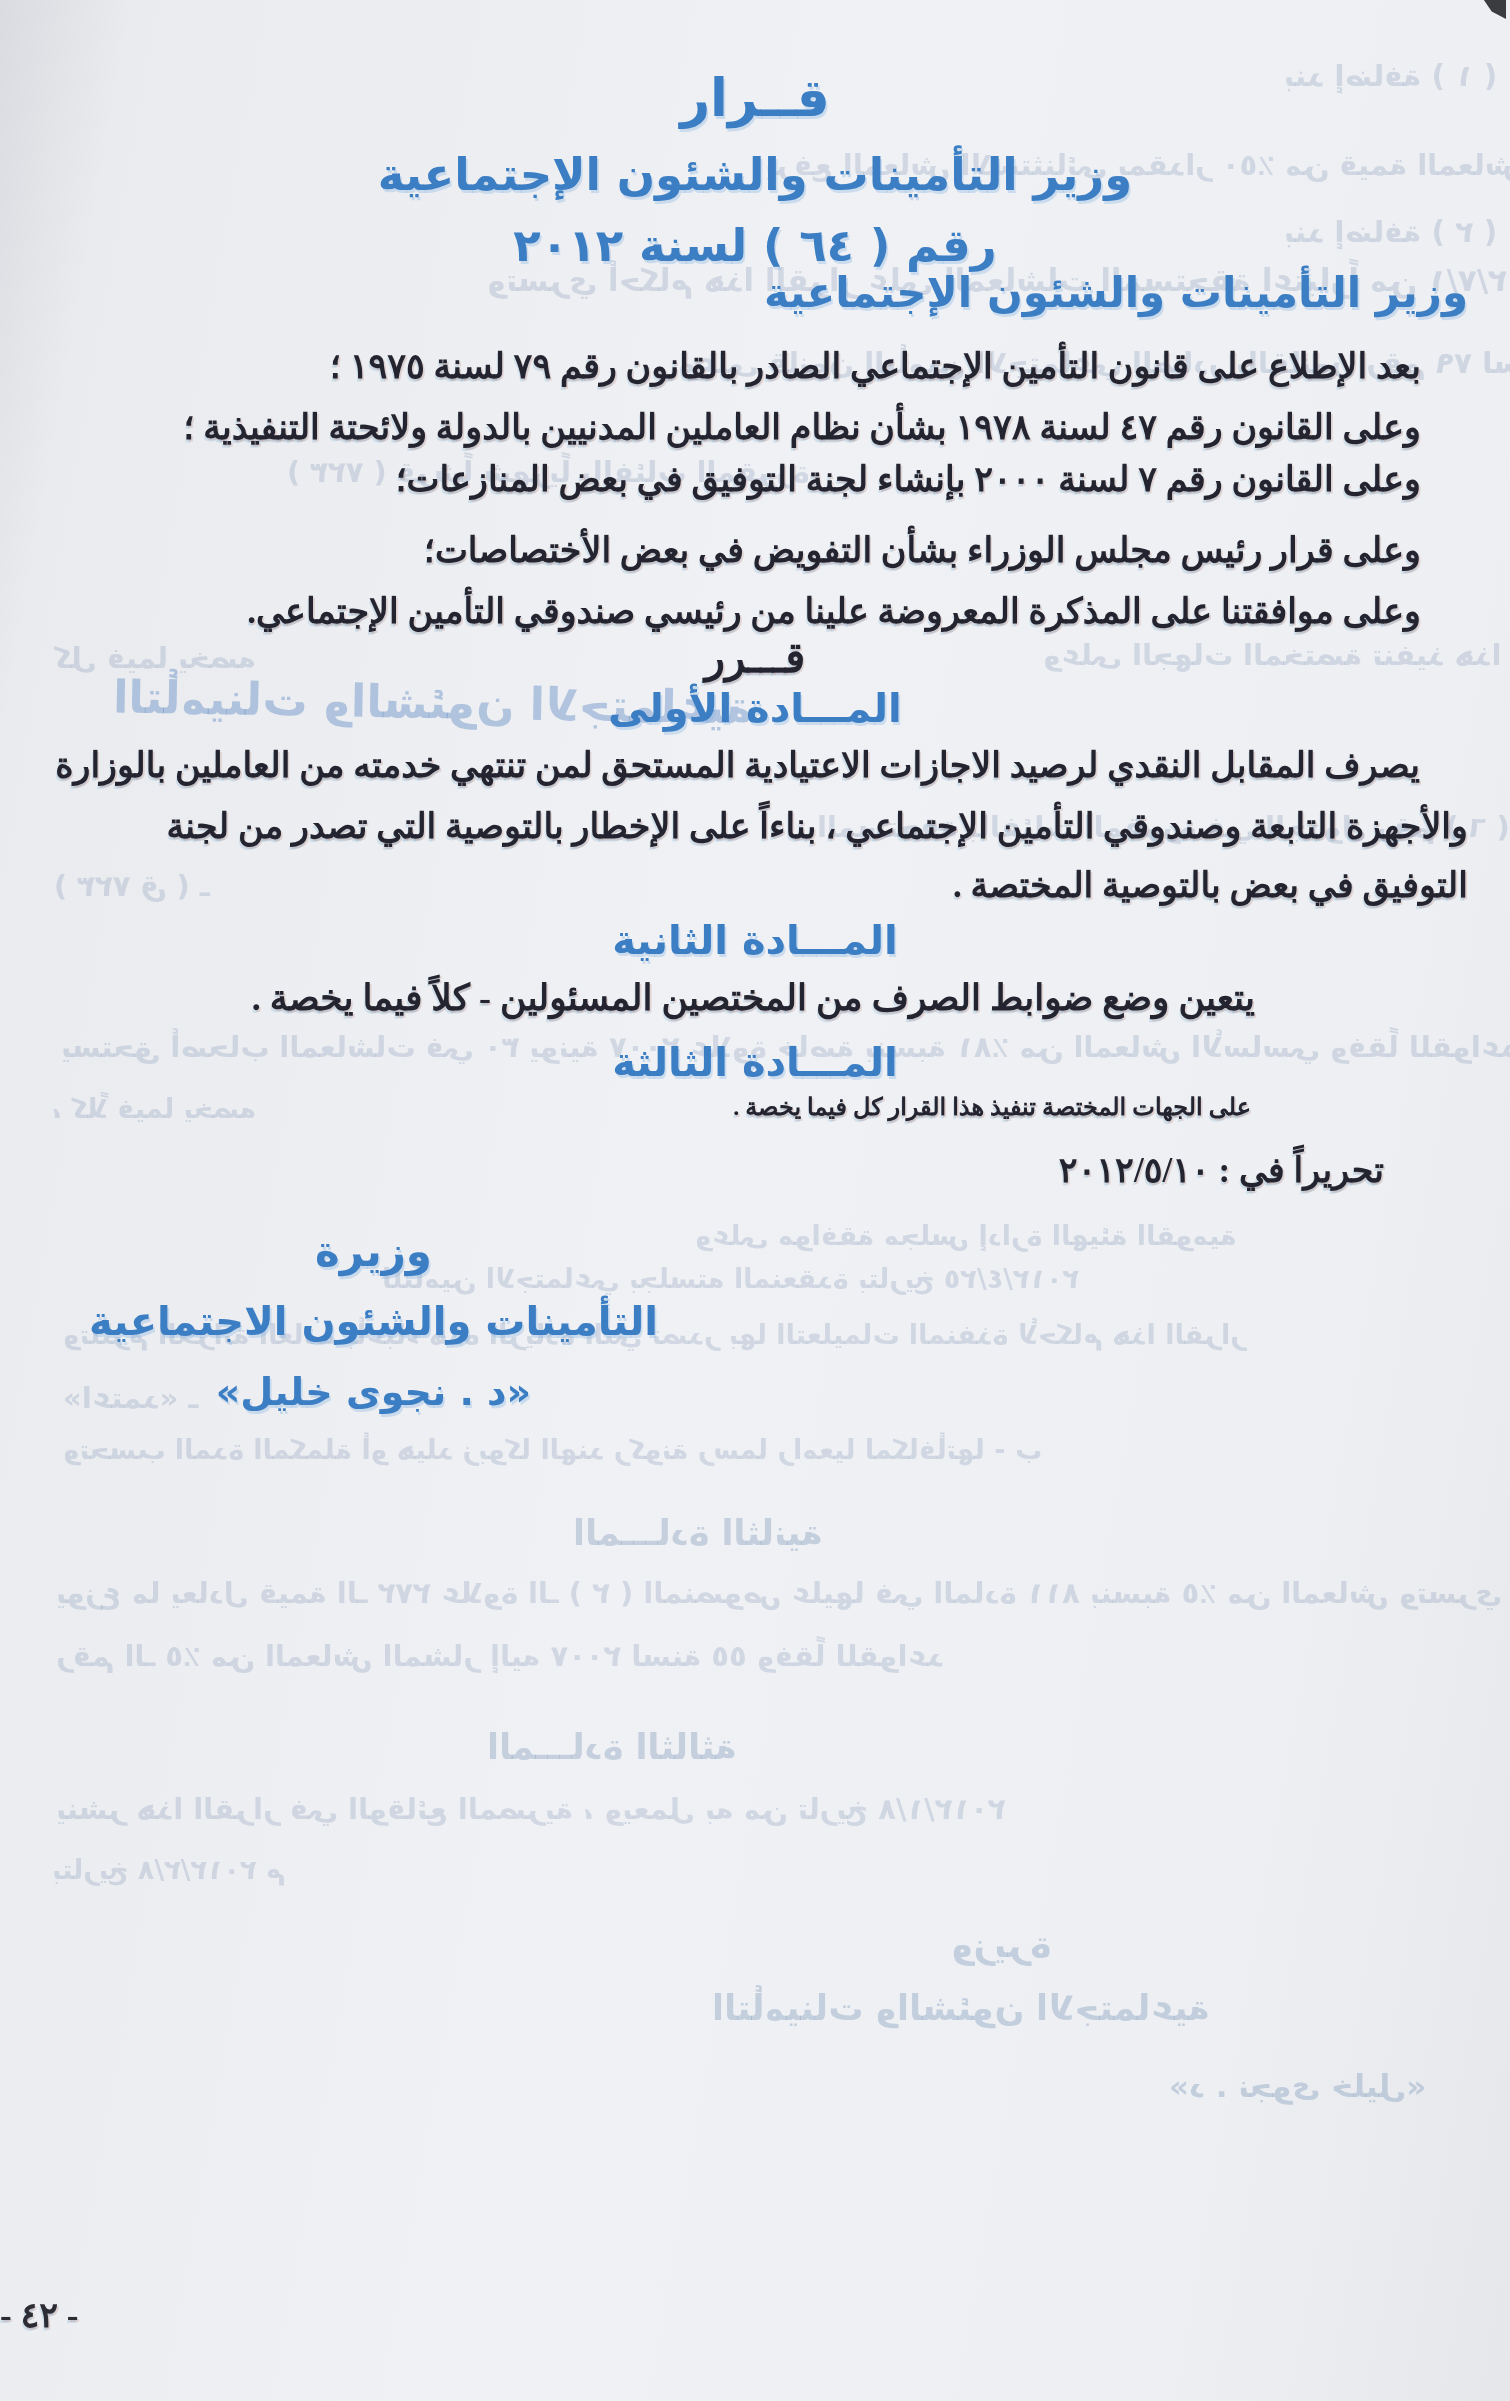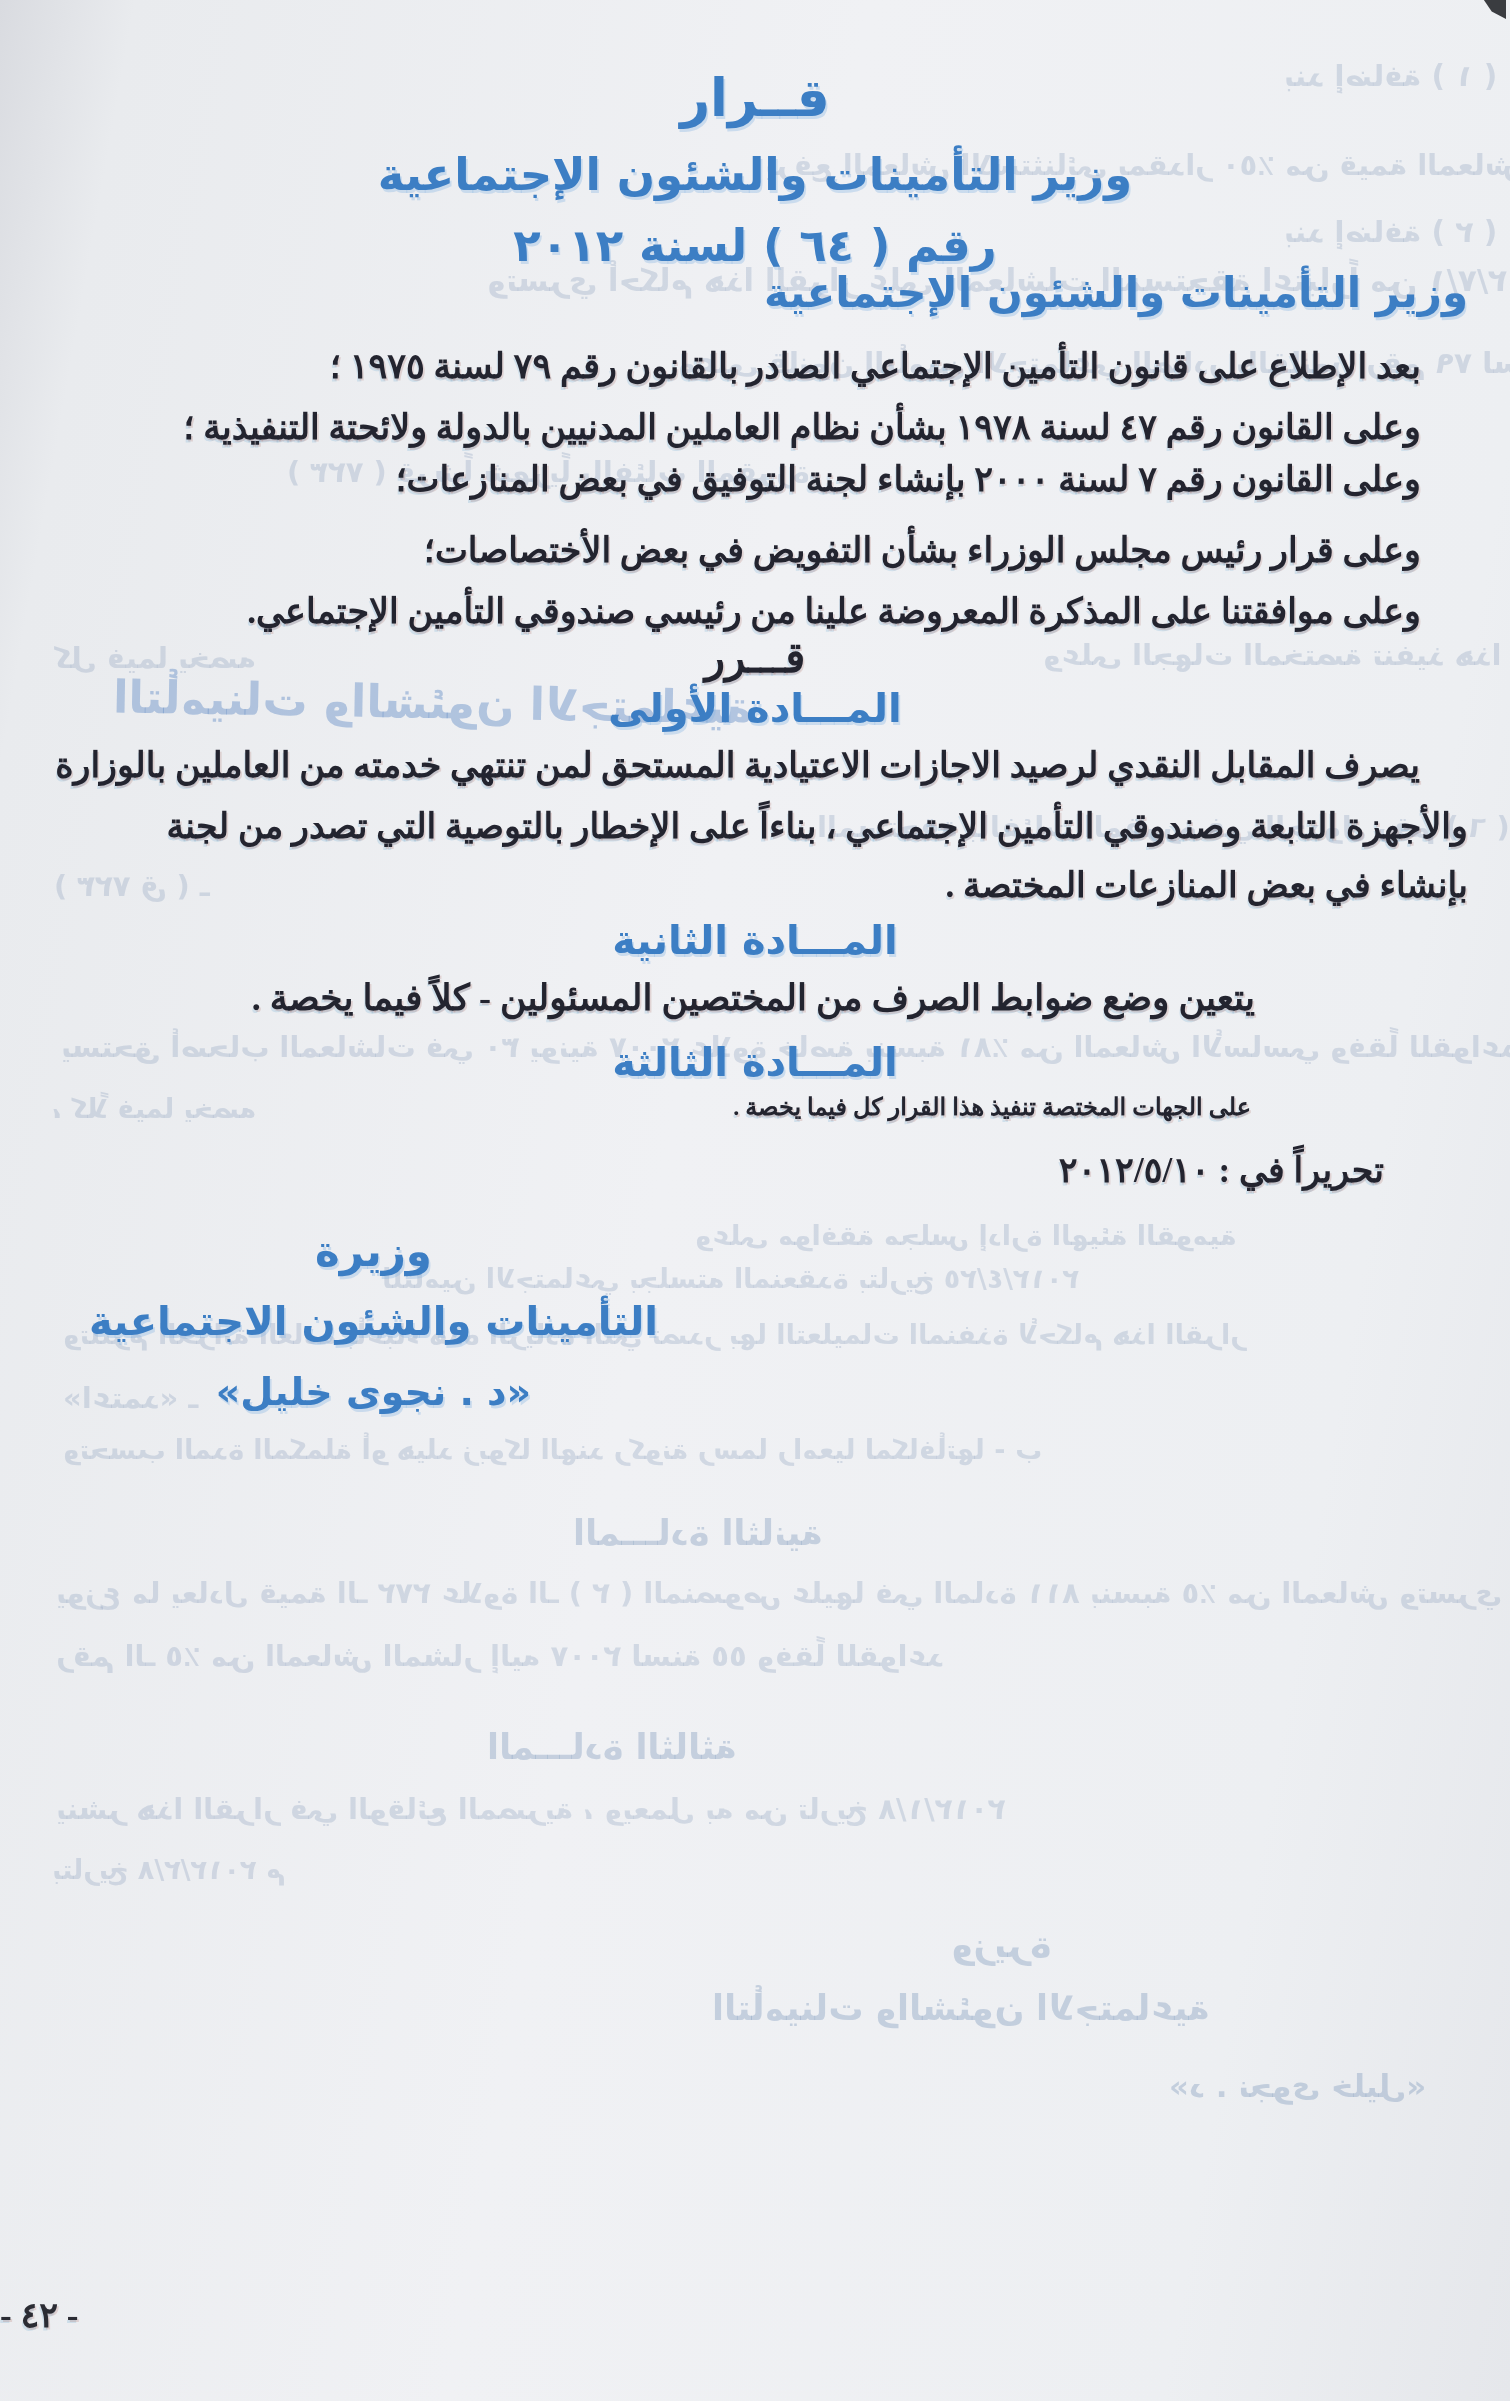--- a/index.html
+++ b/index.html
@@ -74,21 +74,21 @@
   <div class="abs ink" style="top:407px;right:89px;font-size:35px">وعلى القانون رقم ٤٧ لسنة ١٩٧٨ بشأن نظام العاملين المدنيين بالدولة ولائحتة التنفيذية ؛</div>
   <div class="abs ink" style="top:459px;right:89px;font-size:35px">وعلى القانون رقم ٧ لسنة ٢٠٠٠ بإنشاء لجنة التوفيق في بعض المنازعات؛</div>
   <div class="abs ink" style="top:530px;right:89px;font-size:35px">وعلى قرار رئيس مجلس الوزراء بشأن التفويض في بعض الأختصاصات؛</div>
   <div class="abs ink" style="top:591px;right:89px;font-size:35px">وعلى موافقتنا على المذكرة المعروضة علينا من رئيسي صندوقي التأمين الإجتماعي.</div>
 
   <div class="c blue" style="top:685px;font-size:40px">المـــادة الأولى</div>
 
   <div class="c ink" style="top:633px;font-size:42px">قـــرر</div>
   <div class="abs ink" style="top:745px;right:90px;font-size:35px">يصرف المقابل النقدي لرصيد الاجازات الاعتيادية المستحق لمن تنتهي خدمته من العاملين بالوزارة</div>
   <div class="abs ink" style="top:806px;right:42px;font-size:35px">والأجهزة التابعة وصندوقي التأمين الإجتماعي ، بناءاً على الإخطار بالتوصية التي تصدر من لجنة</div>
-  <div class="abs ink" style="top:865px;right:42px;font-size:35px">بإنشاء في بعض المنازعات المختصة .</div>
+  <div class="abs ink" style="top:865px;right:42px;font-size:35px">التوفيق في بعض بالتوصية المختصة .</div>
 
   <div class="c blue" style="top:917px;font-size:40px">المـــادة الثانية</div>
   <div class="abs ink" style="top:977px;right:255px;font-size:36px">يتعين وضع ضوابط الصرف من المختصين المسئولين - كلاً فيما يخصة .</div>
 
   <div class="c blue" style="top:1039px;font-size:40px">المـــادة الثالثة</div>
   <div class="abs ink" style="top:1093px;right:259px;font-size:24px">على الجهات المختصة تنفيذ هذا القرار كل فيما يخصة .</div>
 
   <div class="abs ink" style="top:1150px;right:126px;font-size:35px">تحريراً في : ٢٠١٢/٥/١٠</div>
 
   <div class="abs" style="top:1218px;left:87px;width:573px;text-align:center">

